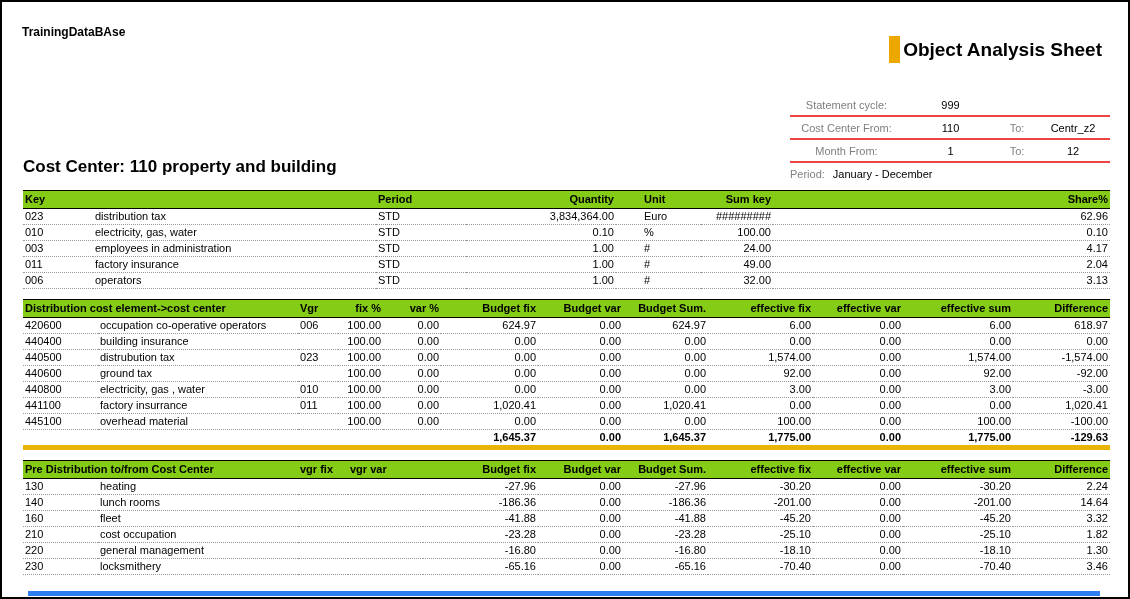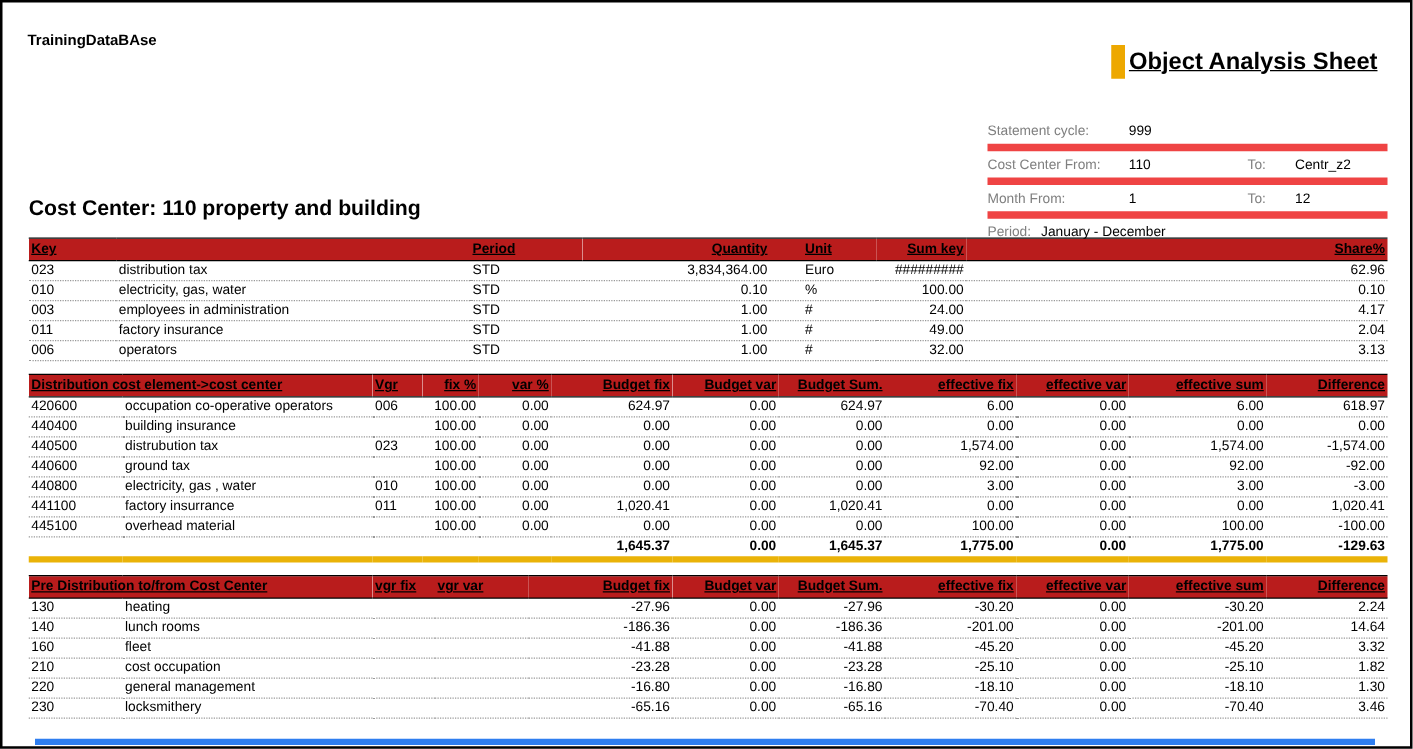--- a/index.html
+++ b/index.html
@@ -11,42 +11,42 @@
   }
   .page {
     position:relative; width:1130px; height:599px;
     box-sizing:border-box;
     border:2px solid #000;
     background:#fff; overflow:hidden;
   }
   .db-name { position:absolute; left:20px; top:23px; font-size:12px; font-weight:bold; }
   .title-wrap { position:absolute; top:34px; right:26px; display:flex; align-items:center; }
   .accent-bar { width:11px; height:27px; margin-right:3px; background:#eda800; }
-  .report-title { font-size:19px; font-weight:bold;text-decoration:underline; }
+  .report-title { font-size:19px; font-weight:bold; }
 
   .filter-panel { position:absolute; left:788px; top:92px; width:320px; font-size:11px; }
   .f-row { display:flex; align-items:center; height:21px; }
-  .f-row.u { border-bottom:6px solid #ef4444; }
+  .f-row.u { border-bottom:2px solid #ef4444;text-align:center; }
   .f-label { color:#7f7f7f; width:113px; flex:none; }
   .f-val { width:95px; flex:none; }
   .f-tolabel { color:#7f7f7f; width:38px; flex:none; }
   .f-toval { flex:1; }
   .f-inline { margin-left:8px; }
 
   .cost-center-title { position:absolute; left:21px; top:155px; font-size:17px; font-weight:bold; }
 
   .tables { position:absolute; left:21px; top:188px; width:1087px; }
   table { width:100%; border-collapse:collapse; table-layout:fixed; font-size:11px; }
   table.mt { margin-top:10px; }
   th {
-    background:#b91c1c;
+    background:#84cc16;
     border-top:1px solid #000; border-bottom:1px solid #000;
     font-weight:bold; text-align:left;
     padding:2px 2px; height:13px; line-height:13px;
-    white-space:nowrap; overflow:hidden;text-decoration:underline;
+    white-space:nowrap; overflow:hidden;
   }
   td {
     border-bottom:1px dotted #999;
     padding:1px 2px; height:13px; line-height:13px;
     white-space:nowrap; overflow:hidden;
   }
   .num { text-align:right; }
   .unit-col { padding-left:28px; }
   tbody.totals td { font-weight:bold; border-bottom:5px solid #eab308; }
 

